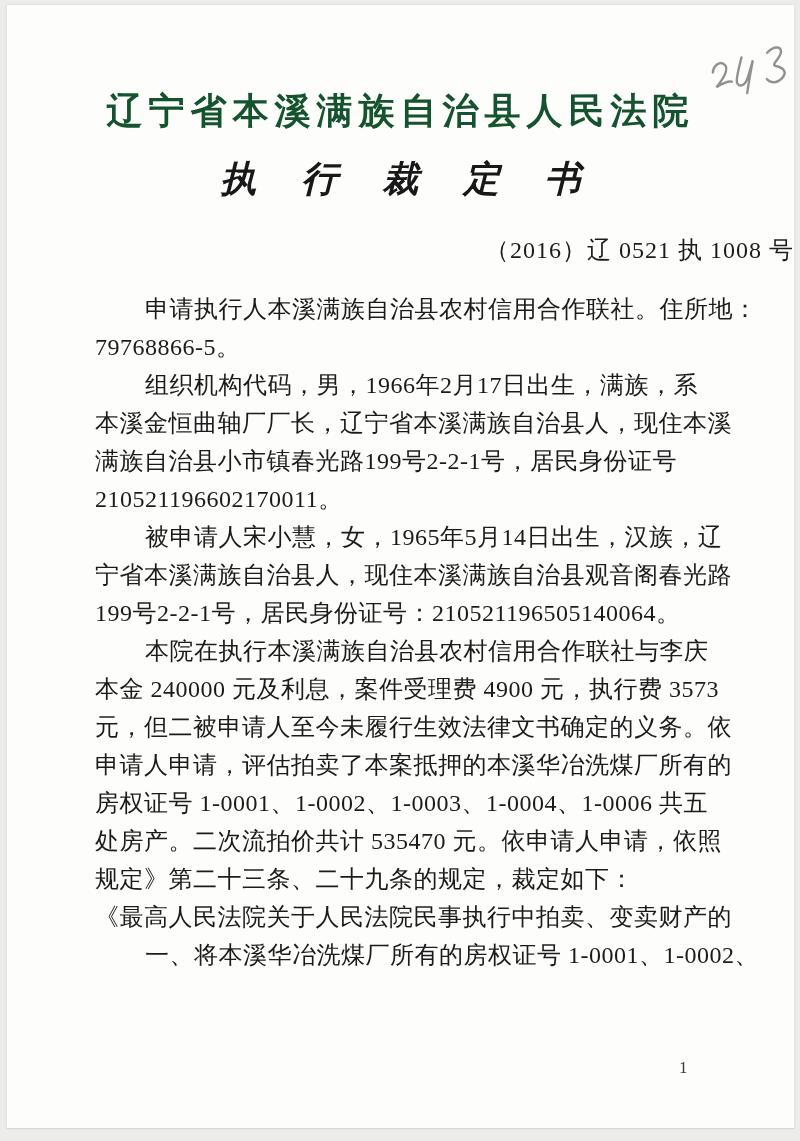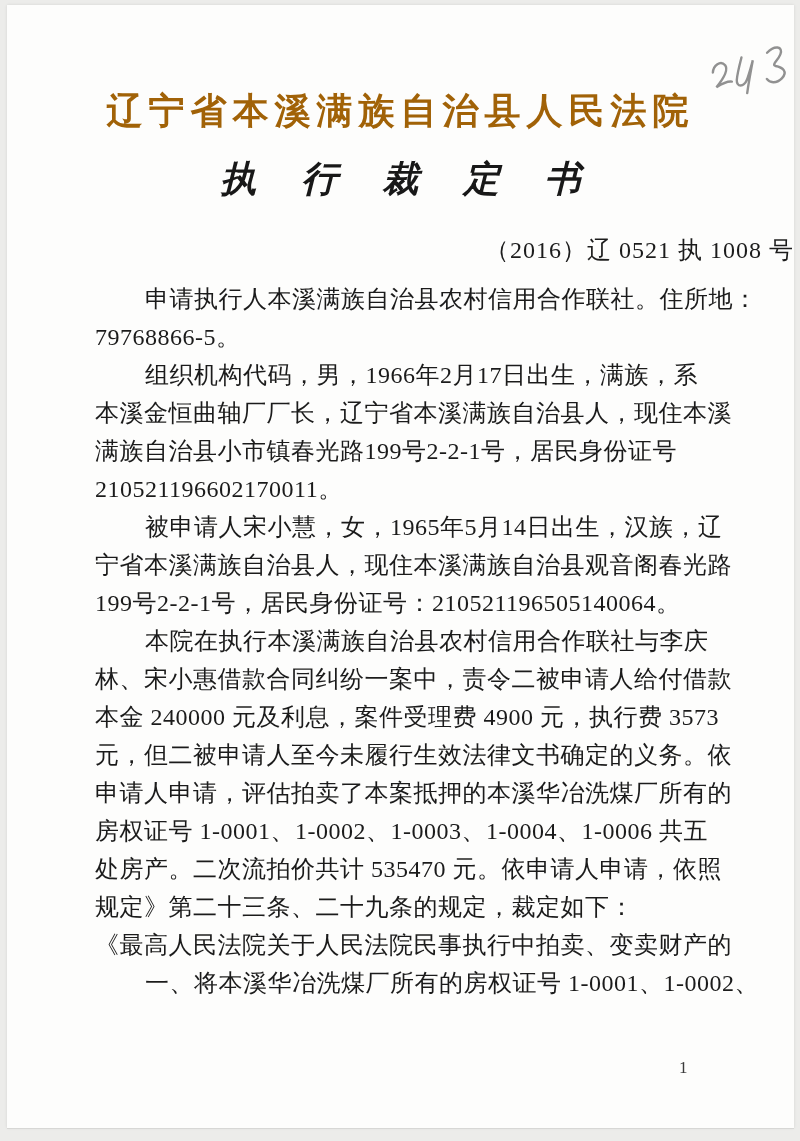--- a/index.html
+++ b/index.html
@@ -29,21 +29,21 @@
     box-shadow: 0 1px 0 #d7d7d5, 0 0 3px rgba(0,0,0,0.10);
   }
   .court-name {
     margin: 0;
     margin-top: 86px;
     text-align: center;
     font-size: 36px;
     line-height: 40px;
     font-weight: bold;
     letter-spacing: 6px;
-    color: #a16207;
+    color: #14532d;
     white-space: nowrap;
   }
   .doc-type {
     margin: 0;
     margin-top: 28px;
     text-align: center;
     font-size: 36px;
     line-height: 40px;
     font-weight: bold;
     letter-spacing: 18px;
@@ -54,21 +54,21 @@
   }
   .case-number {
     margin-top: 38px;
     text-align: right;
     font-size: 24px;
     line-height: 26px;
     color: #1c1c1c;
     letter-spacing: 1px;
   }
   .body-text {
-    margin-top: 17px;
+    margin-top: 27px;
     padding: 0 52px 0 88px;
     font-size: 24px;
     line-height: 38px;
     color: #1b1b1b;
     letter-spacing: 0.5px;
   }
   .body-line {
     white-space: nowrap;
   }
   .body-line.indent {
@@ -115,21 +115,20 @@
       <div class="body-line indent">申请执行人本溪满族自治县农村信用合作联社。住所地：</div>
       <div class="body-line">79768866-5。</div>
       <div class="body-line indent">组织机构代码，男，1966年2月17日出生，满族，系</div>
       <div class="body-line">本溪金恒曲轴厂厂长，辽宁省本溪满族自治县人，现住本溪</div>
       <div class="body-line">满族自治县小市镇春光路199号2-2-1号，居民身份证号</div>
       <div class="body-line">210521196602170011。</div>
       <div class="body-line indent">被申请人宋小慧，女，1965年5月14日出生，汉族，辽</div>
       <div class="body-line">宁省本溪满族自治县人，现住本溪满族自治县观音阁春光路</div>
       <div class="body-line">199号2-2-1号，居民身份证号：210521196505140064。</div>
       <div class="body-line indent">本院在执行本溪满族自治县农村信用合作联社与李庆</div>
-      <div class="body-line">林、宋小惠借款合同纠纷一案中，责令二被申请人给付借款</div>
       <div class="body-line">本金 240000 元及利息，案件受理费 4900 元，执行费 3573</div>
       <div class="body-line">元，但二被申请人至今未履行生效法律文书确定的义务。依</div>
       <div class="body-line">申请人申请，评估拍卖了本案抵押的本溪华冶洗煤厂所有的</div>
       <div class="body-line">房权证号 1-0001、1-0002、1-0003、1-0004、1-0006 共五</div>
       <div class="body-line">处房产。二次流拍价共计 535470 元。依申请人申请，依照</div>
       <div class="body-line">规定》第二十三条、二十九条的规定，裁定如下：</div>
       <div class="body-line">《最高人民法院关于人民法院民事执行中拍卖、变卖财产的</div>
       <div class="body-line indent">一、将本溪华冶洗煤厂所有的房权证号 1-0001、1-0002、</div>
     </div>
 

